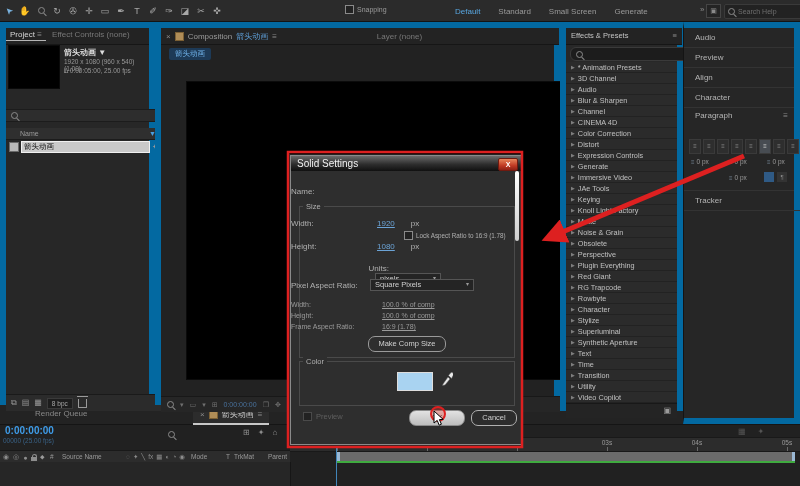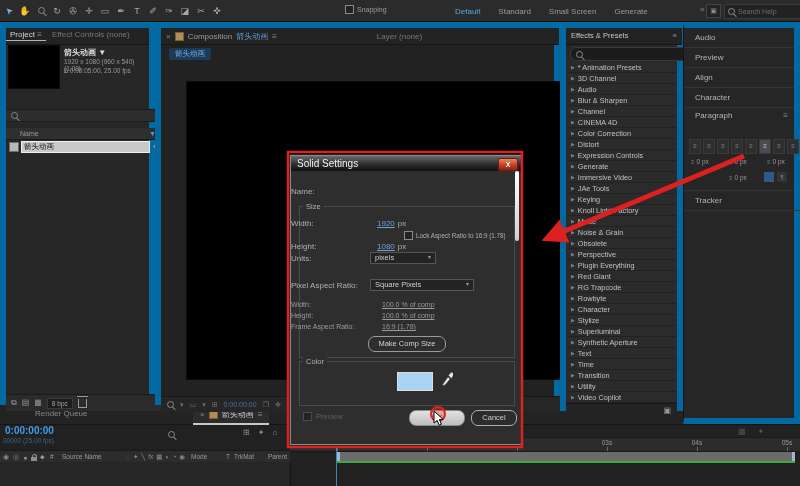--- a/index.html
+++ b/index.html
@@ -102,21 +102,21 @@
   #playline{position:absolute;left:336px;top:42px;width:1px;height:39px;opacity:.8;z-index:2;}
   #tl-leftbg{position:absolute;left:0;top:57px;width:290px;height:24px;background:#262626;border-right:1px solid #161616;}
 
   
   #dialog{left:290px;top:155px;width:230px;height:288px;background:#2e2e2e;border:1px solid #8a8a8a;box-shadow:0 0 0 1px #222;z-index:30;position:absolute;}
   #dlg-title{position:absolute;left:0;top:0;width:100%;height:15px;background:linear-gradient(180deg,#6b6b6b 0%,#2e2e2e 55%,#101010 100%);color:#f2f2f2;font-size:10px;line-height:15px;padding-left:6px;box-sizing:border-box;}
   #dlg-close{position:absolute;right:3px;top:2px;width:18px;height:11px;background:linear-gradient(180deg,#e8855a 0%,#c03a24 60%,#8e2014 100%);border:1px solid #701a10;border-radius:2px;color:#fff;font-size:7px;font-weight:bold;text-align:center;line-height:11px;}
   .drow{position:absolute;left:0;width:230px;display:flex;align-items:center;font-size:8px;}
   .dlab{width:75px;text-align:left;color:#b0b0b0;flex:none;}
   .dval{margin-left:11px;color:#6ba3d6;text-decoration:underline;}
-  .dunit{margin-left:3px;color:#b0b0b0;}
+  .dunit{margin-left:16px;color:#b0b0b0;}
   .dimrow{font-size:7px;} .dimrow .dlab{width:80px;color:#9a9a9a;} .dimrow .dval{color:#9a9a9a;}
   #dlg-nameinput{position:absolute;left:79px;top:29px;width:136px;height:12px;background:#191919;border:1px solid #4e4e4e;color:#d8d8d8;font-size:8px;line-height:12px;padding-left:3px;box-sizing:border-box;}
   .group{position:absolute;border:1px solid #4a4a4a;}
   .grouplab{position:absolute;background:#2e2e2e;padding:0 3px;color:#b0b0b0;font-size:7.5px;}
   .ddown{display:flex;align-items:flex-start;justify-content:space-between;background:#242424;border:1px solid #555;height:12px;color:#cfcfcf;font-size:7.5px;padding:0 4px;box-sizing:border-box;}
   .ddown .ch{color:#999;font-size:6px;}
   .cbx{width:7px;height:7px;border:1px solid #8a8a8a;background:#222;flex:none;display:inline-block;}
   #dlg-lock{position:absolute;left:113px;top:75px;display:flex;align-items:center;gap:3px;color:#b0b0b0;font-size:6.3px;}
   #dlg-makecomp{position:absolute;left:77px;top:180px;width:76px;height:14px;border:1px solid #9a9a9a;border-radius:7px;background:#2e2e2e;color:#d0d0d0;font-size:7.5px;text-align:center;line-height:14px;}
   #dlg-swatch{position:absolute;left:106px;top:216px;width:34px;height:17px;border:1px solid #ddd;}
@@ -408,21 +408,21 @@
     </div>
     <div id="dlg-lock">
       <span class="cbx"></span>
       <span>Lock Aspect Ratio to 16:9 (1.78)</span>
     </div>
     <div class="drow" style="top:86px;">
       <span class="dlab">Height:</span>
       <span class="dval">1080</span>
       <span class="dunit">px</span>
     </div>
-    <div class="drow" style="top:96px;">
+    <div class="drow" style="top:108px;flex-direction:column;">
       <span class="dlab">Units:</span>
       <span class="ddown" style="margin-left:4px;width:66px;">
         <span>pixels</span>
         <span class="ch">▾</span>
       </span>
     </div>
     <div class="drow" style="top:123px;">
       <span class="dlab">Pixel Aspect Ratio:</span>
       <span class="ddown" style="margin-left:4px;width:104px;">
         <span>Square Pixels</span>

